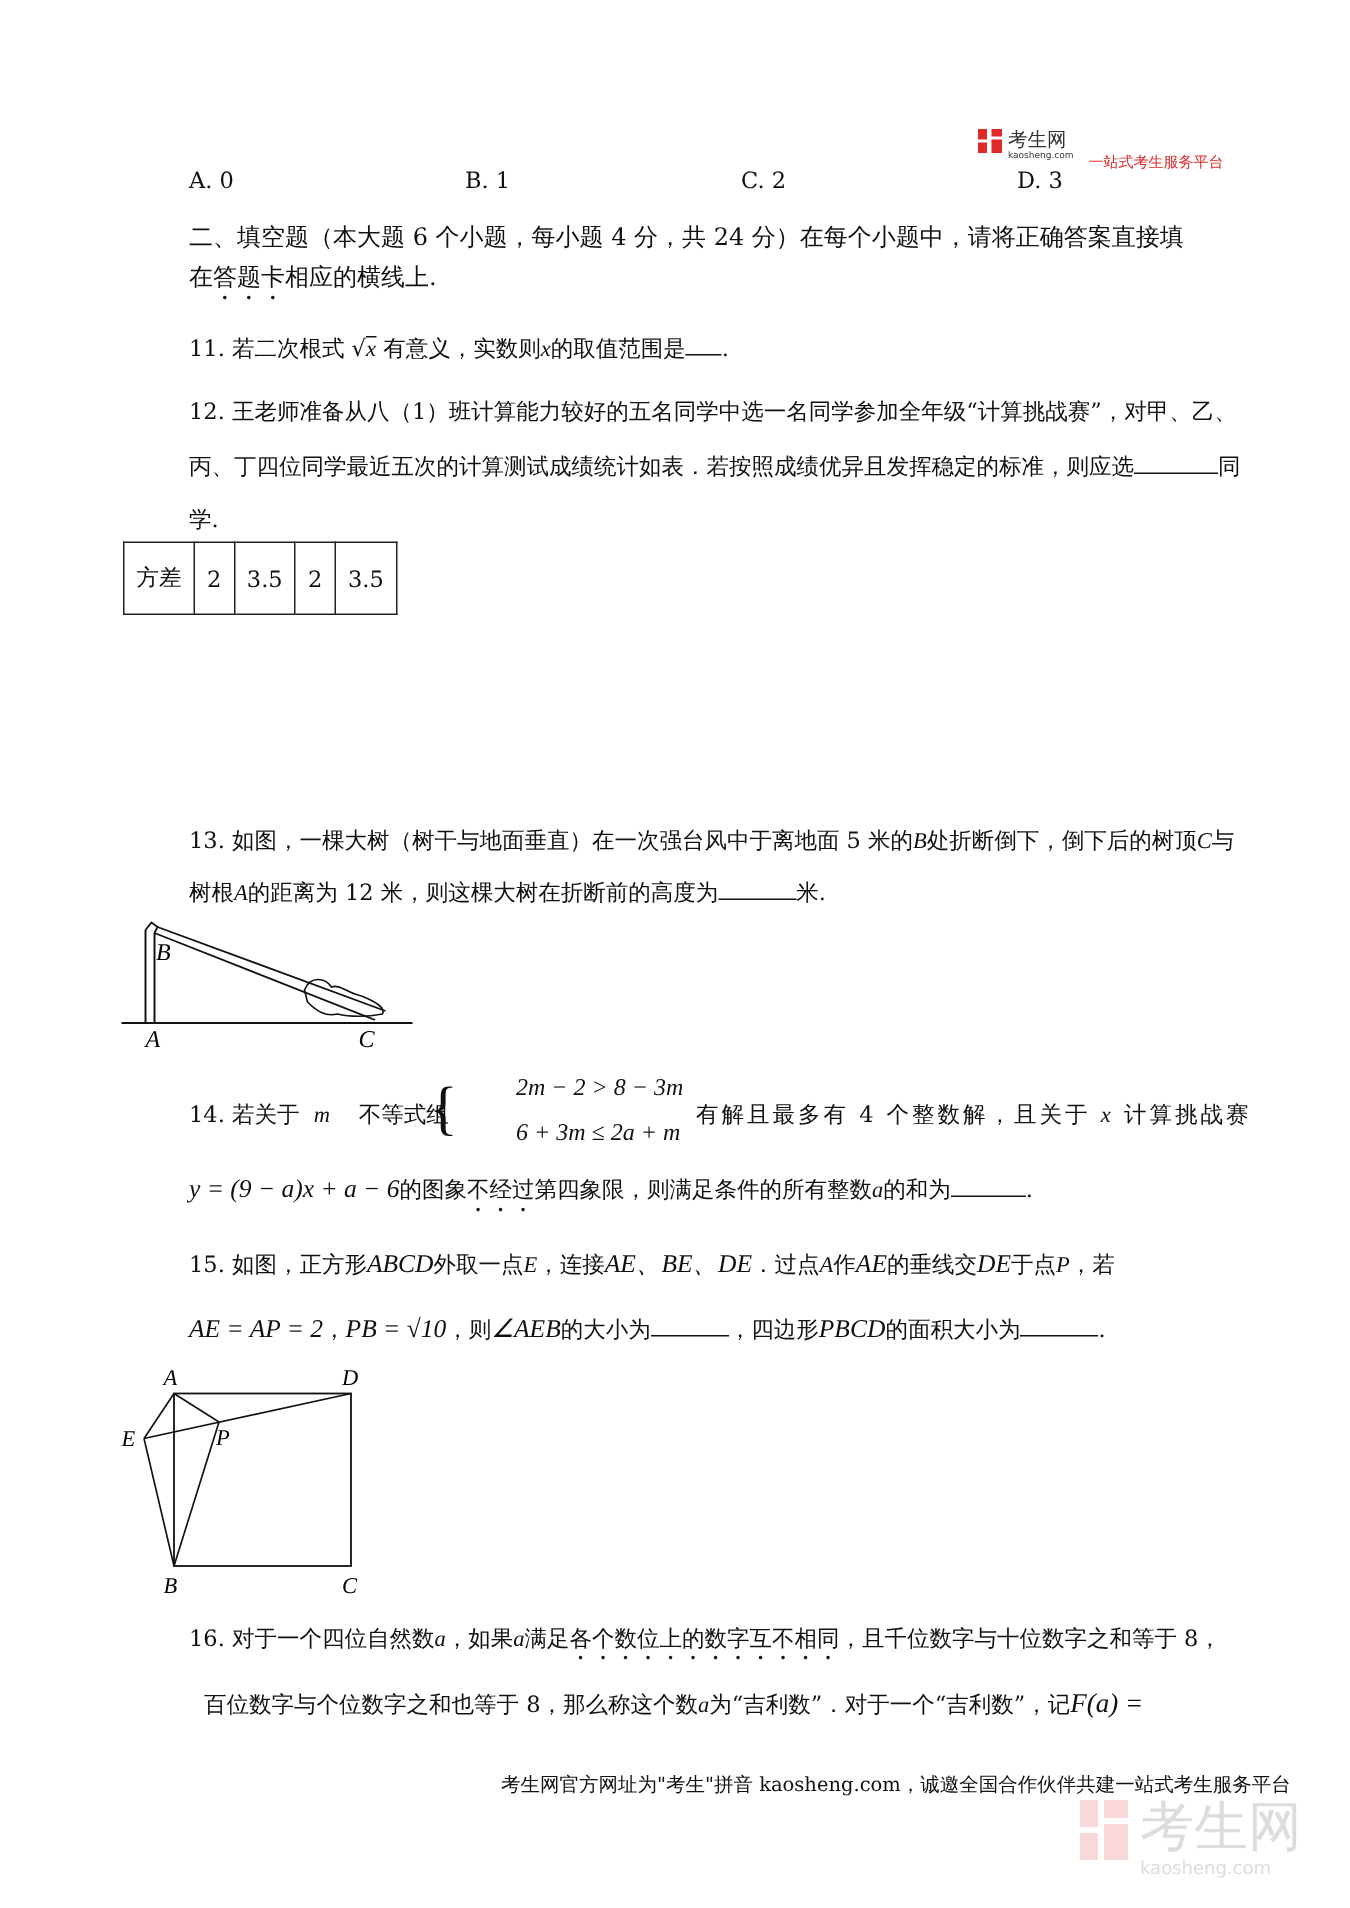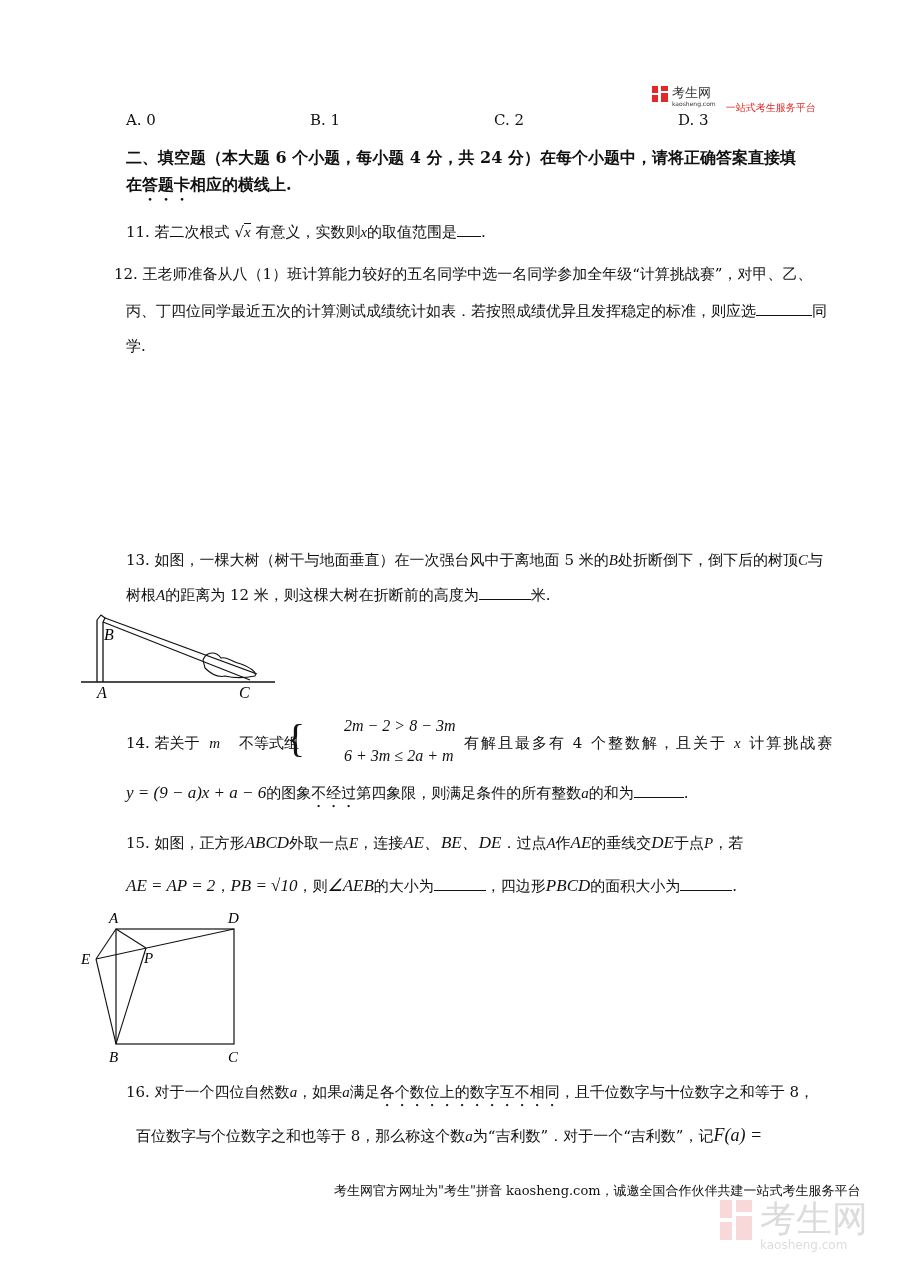--- a/index.html
+++ b/index.html
@@ -1,21 +1,21 @@
 <!DOCTYPE html>
 <html><head>
 <meta charset="utf-8">
 <style>
   html, body { margin:0; padding:0; }
   body { width:900px; height:1272px; background:#ffffff; position:relative; overflow:hidden;
          font-family:"DejaVu Serif","Liberation Serif",serif; color:#111; }
   .abs { position:absolute; }
   .txt { font-size:15px; line-height:20px; white-space:nowrap;margin-left:44px; }
   .it { font-style:italic; font-family:"Liberation Serif",serif; }
-  .bold { font-weight:bold; }
+  .bold { font-weight:normal; }
   .blank { display:inline-block; border-bottom:1px solid #111; height:14px; vertical-align:baseline; }
   .dot { text-emphasis: dot; -webkit-text-emphasis: dot; text-emphasis-position: under; -webkit-text-emphasis-position: under; }
 
   
   #logo { left:652px; top:73px; display:flex; align-items:center; gap:4px; }
   #logo .mark { width:16px; height:16px; position:relative; }
   #logo .mark i { position:absolute; background:#e02a2a; }
   #logo .name { font-family:"DejaVu Sans",sans-serif; font-size:13px; color:#333; line-height:12px; }
   #logo .dom { font-family:"DejaVu Sans",sans-serif; font-size:6px; color:#333; line-height:6px; display:block; }
   #logo .slogan { font-family:"DejaVu Sans",sans-serif; font-size:10px; color:#e02a2a; margin-left:6px;margin-top:28px; }
@@ -55,28 +55,35 @@
 <div class="abs txt bold" style="left:82px;top:175px;font-size:16px">
   <span>在</span><span class="dot">答题卡</span><span>相应的横线上.</span>
 </div>
 
 <div class="abs txt" style="left:82px;top:222px">
   <span>11. 若二次根式</span>
   <span>√<span class="it" style="border-top:1px solid #111">x</span></span>
   <span>有意义，实数则</span><span class="it">x</span><span>的取值范围是</span><span class="blank" style="width:24px"></span><span>.</span>
 </div>
 
-<div class="abs txt" style="left:70px;top:264px">12. 王老师准备从八（1）班计算能力较好的五名同学中选一名同学参加全年级“计算挑战赛”，对甲、乙、</div>
+<div class="abs txt" style="left:82px;top:264px">12. 王老师准备从八（1）班计算能力较好的五名同学中选一名同学参加全年级“计算挑战赛”，对甲、乙、</div>
 <div class="abs txt" style="left:82px;top:301px">
   <span>丙、丁四位同学最近五次的计算测试成绩统计如表．若按照成绩优异且发挥稳定的标准，则应选</span><span class="blank" style="width:56px"></span><span>同</span>
 </div>
 <div class="abs txt" style="left:82px;top:336px">学.</div>
 
 <table class="stats">
   <tbody>
+  <tr>
+    <td>方差</td>
+    <td>2</td>
+    <td>3.5</td>
+    <td>2</td>
+    <td>3.5</td>
+  </tr>
 </tbody>
   </table>
 
 <div class="abs txt" style="left:82px;top:550px">
   <span>13. 如图，一棵大树（树干与地面垂直）在一次强台风中于离地面 5 米的</span><span class="it">B</span><span>处折断倒下，倒下后的树顶</span><span class="it">C</span><span>与</span>
 </div>
 <div class="abs txt" style="left:82px;top:585px">
   <span>树根</span><span class="it">A</span><span>的距离为 12 米，则这棵大树在折断前的高度为</span><span class="blank" style="width:52px"></span><span>米.</span>
 </div>
 

